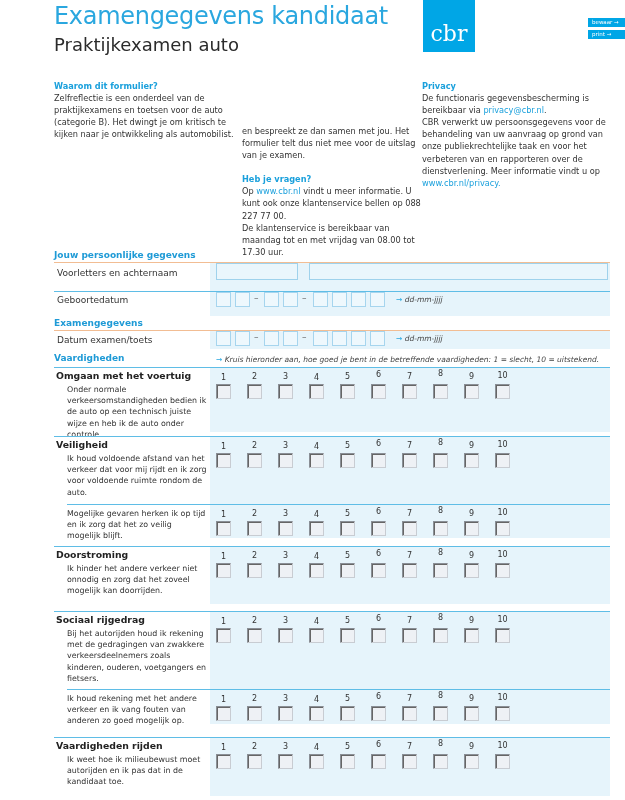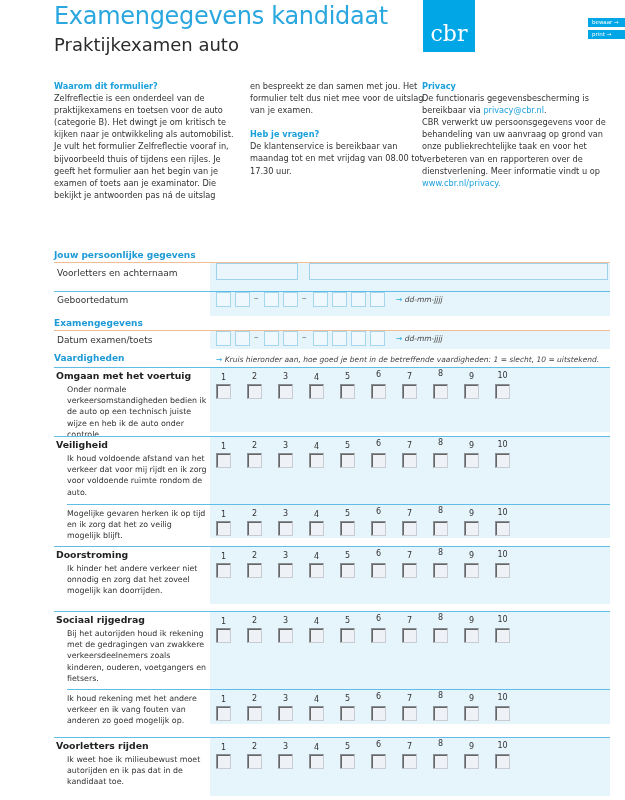--- a/index.html
+++ b/index.html
@@ -38,26 +38,26 @@
 <div class="abs subtitle">Praktijkexamen auto</div>
 <div class="abs logo">
     <span>cbr</span>
   </div>
 <div class="abs topbtn" style="top:18px;">bewaar →</div>
 <div class="abs topbtn" style="top:30px;">print →</div>
 
 <div class="abs col" style="left:54px;">
   <h4>Waarom dit formulier?</h4>
   <p>Zelfreflectie is een onderdeel van de praktijkexamens en toetsen voor de auto (categorie B). Het dwingt je om kritisch te kijken naar je ontwikkeling als automobilist.</p>
-  <p>Je vult het formulier Zelfreflectie vooraf in, bijvoorbeeld thuis of tijdens een rijles. Je geeft het formulier aan het begin van je examen of toets aan je examinator. Die bekijkt je antwoorden pas ná de uitslag</p>
-</div>
-<div class="abs col" style="left:250px;">
+</div>
+<div class="abs col" style="left:242px;margin-top:45px;">
   <p>en bespreekt ze dan samen met jou. Het formulier telt dus niet mee voor de uitslag van je examen.</p>
   <div class="gap"></div>
   <h4>Heb je vragen?</h4>
+  <p><span>Op </span><span class="link">www.cbr.nl</span><span> vindt u meer informatie. U kunt ook onze klantenservice bellen op 088 227 77 00.</span></p>
   <p>De klantenservice is bereikbaar van maandag tot en met vrijdag van 08.00 tot 17.30 uur.</p>
 </div>
 <div class="abs col" style="left:422px;width:185px;">
   <h4>Privacy</h4>
   <p><span>De functionaris gegevensbescherming is bereikbaar via </span><span class="link">privacy@cbr.nl</span><span>.</span></p>
   <p><span>CBR verwerkt uw persoonsgegevens voor de behandeling van uw aanvraag op grond van onze publiekrechtelijke taak en voor het verbeteren van en rapporteren over de dienstverlening. Meer informatie vindt u op </span><span class="link">www.cbr.nl/privacy.</span></p>
 </div>
 
 <div class="abs sec-title" style="top:250px;">Jouw persoonlijke gegevens</div>
 <div class="abs hline orange" style="left:54px;top:262px;width:556px;"></div>
@@ -241,21 +241,21 @@
     <span class="num" style="left:402px;top:694px;">7</span>
     <div class="cb" style="left:402px;top:706px;"></div>
     <span class="num" style="left:433px;top:691px;">8</span>
     <div class="cb" style="left:433px;top:706px;"></div>
     <span class="num" style="left:464px;top:694px;">9</span>
     <div class="cb" style="left:464px;top:706px;"></div>
     <span class="num" style="left:495px;top:693px;">10</span>
     <div class="cb" style="left:495px;top:706px;"></div>
     <div class="abs hline blue" style="left:54px;top:737px;width:556px;"></div>
     <div class="abs fill" style="left:210px;top:738px;width:400px;height:58px;"></div>
-    <div class="abs skill-title" style="top:740px;">Voorletters rijden</div>
+    <div class="abs skill-title" style="top:740px;">Vaardigheden rijden</div>
     <div class="abs skill-desc" style="top:754px;">Ik weet hoe ik milieubewust moet autorijden en ik pas dat in de kandidaat toe.</div>
     <span class="num" style="left:216px;top:743px;">1</span>
     <div class="cb" style="left:216px;top:754px;"></div>
     <span class="num" style="left:247px;top:742px;">2</span>
     <div class="cb" style="left:247px;top:754px;"></div>
     <span class="num" style="left:278px;top:742px;">3</span>
     <div class="cb" style="left:278px;top:754px;"></div>
     <span class="num" style="left:309px;top:743px;">4</span>
     <div class="cb" style="left:309px;top:754px;"></div>
     <span class="num" style="left:340px;top:742px;">5</span>

